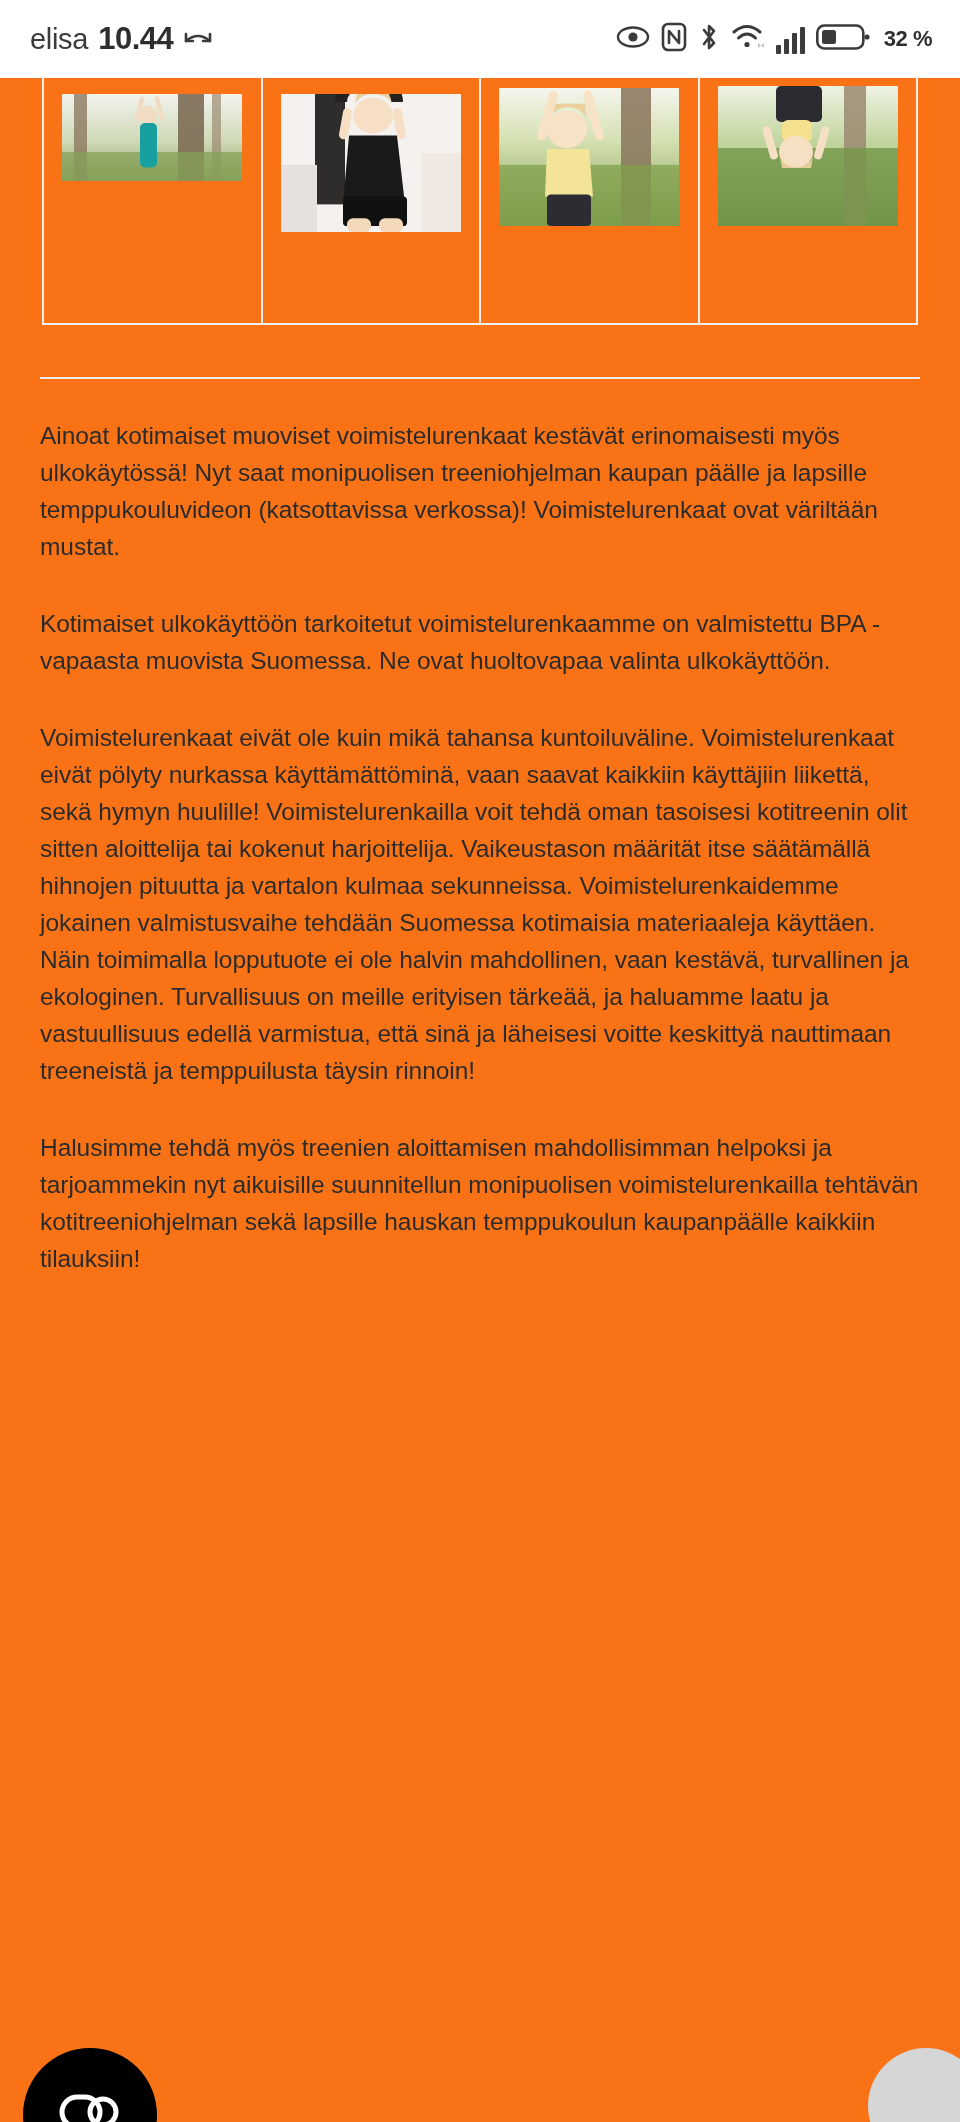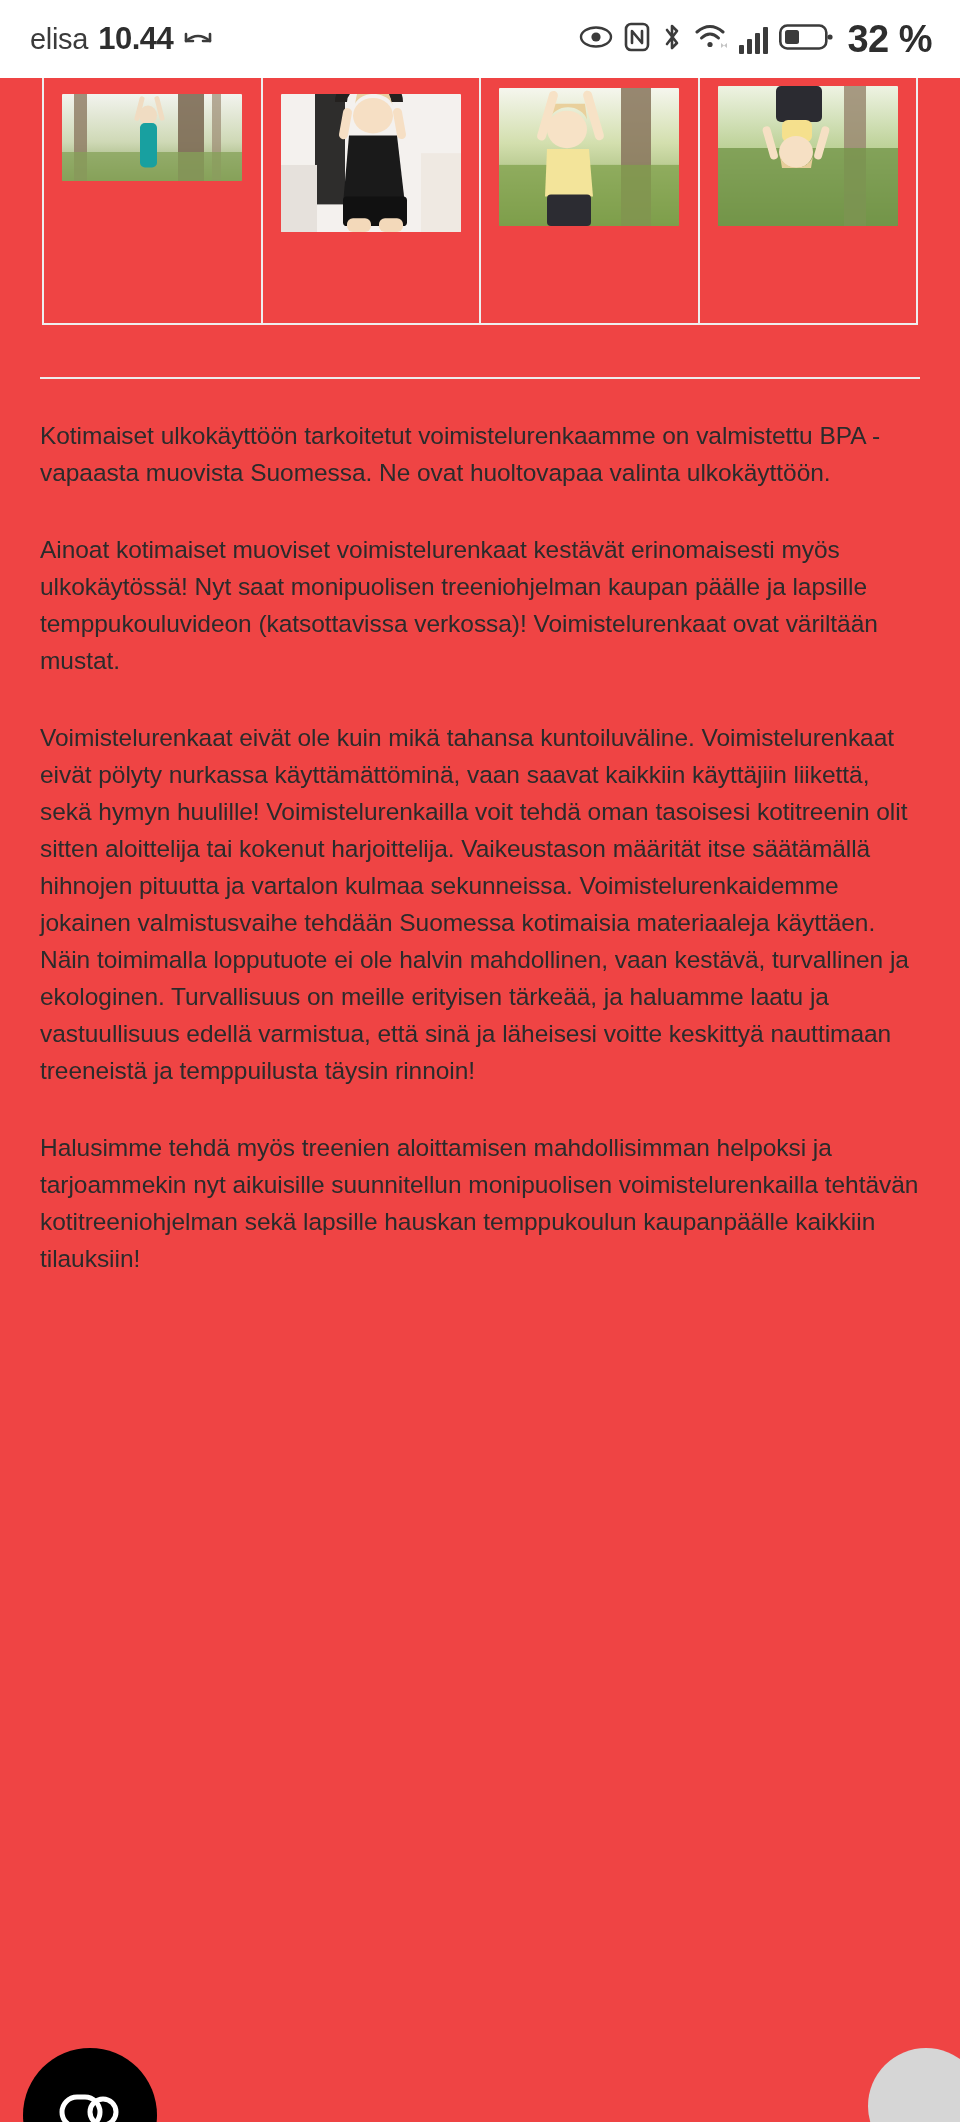--- a/index.html
+++ b/index.html
@@ -9,21 +9,21 @@
     height: 2122px;
     background: #ffffff;
     font-family: "Liberation Sans", "DejaVu Sans", sans-serif;
     overflow: hidden;
   }
 
   .page {
     position: relative;
     width: 960px;
     height: 2122px;
-    background: #ef4444;
+    background: #f97316;
     overflow: hidden;
     padding-left: 45px;
   }
 
   
   .status-bar {
     position: absolute;
     top: 0; left: 0;
     width: 960px;
     height: 78px;
@@ -56,21 +56,21 @@
 
   .status-right {
     display: flex;
     align-items: center;
     gap: 11px;
   }
 
   .sb-icon { display: block; }
 
   .battery-pct {
-    font-size: 38px;
+    font-size: 22px;
     color: #2e2e2e;
     font-weight: 600;
     margin-left: 3px;
     letter-spacing: -0.5px;
   }
 
   
   .signal-bars {
     display: flex;
     align-items: flex-end;
@@ -351,22 +351,22 @@
         </svg>
       </div>
     </div>
   </div>
 
   <div class="section-divider"></div>
 
   <div class="article">
 
     <div class="body-text">
+      <p>Ainoat kotimaiset muoviset voimistelurenkaat kestävät erinomaisesti myös ulkokäytössä! Nyt saat monipuolisen treeniohjelman kaupan päälle ja lapsille temppukouluvideon (katsottavissa verkossa)! Voimistelurenkaat ovat väriltään mustat.</p>
       <p>Kotimaiset ulkokäyttöön tarkoitetut voimistelurenkaamme on valmistettu BPA -vapaasta muovista Suomessa. Ne ovat huoltovapaa valinta ulkokäyttöön.</p>
-      <p>Ainoat kotimaiset muoviset voimistelurenkaat kestävät erinomaisesti myös ulkokäytössä! Nyt saat monipuolisen treeniohjelman kaupan päälle ja lapsille temppukouluvideon (katsottavissa verkossa)! Voimistelurenkaat ovat väriltään mustat.</p>
       <p>Voimistelurenkaat eivät ole kuin mikä tahansa kuntoiluväline. Voimistelurenkaat eivät pölyty nurkassa käyttämättöminä, vaan saavat kaikkiin käyttäjiin liikettä, sekä hymyn huulille! Voimistelurenkailla voit tehdä oman tasoisesi kotitreenin olit sitten aloittelija tai kokenut harjoittelija. Vaikeustason määrität itse säätämällä hihnojen pituutta ja vartalon kulmaa sekunneissa. Voimistelurenkaidemme jokainen valmistusvaihe tehdään Suomessa kotimaisia materiaaleja käyttäen. Näin toimimalla lopputuote ei ole halvin mahdollinen, vaan kestävä, turvallinen ja ekologinen. Turvallisuus on meille erityisen tärkeää, ja haluamme laatu ja vastuullisuus edellä varmistua, että sinä ja läheisesi voitte keskittyä nauttimaan treeneistä ja temppuilusta täysin rinnoin!</p>
       <p>Halusimme tehdä myös treenien aloittamisen mahdollisimman helpoksi ja tarjoammekin nyt aikuisille suunnitellun monipuolisen voimistelurenkailla tehtävän kotitreeniohjelman sekä lapsille hauskan temppukoulun kaupanpäälle kaikkiin tilauksiin!</p>
     </div>
   </div>
 
   <div class="chat-fab">
     <span>
       <svg width="64" height="52" viewBox="0 0 64 52">
         <rect x="4" y="8" width="38" height="30" rx="15" fill="none" stroke="#ffffff" stroke-width="5"></rect>
         <circle cx="45" cy="23" r="13" fill="none" stroke="#ffffff" stroke-width="5"></circle>

